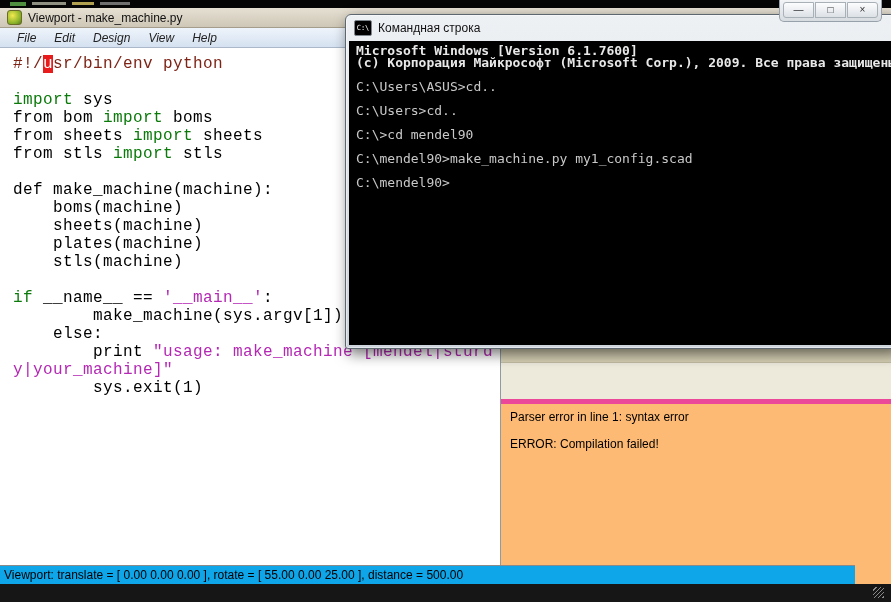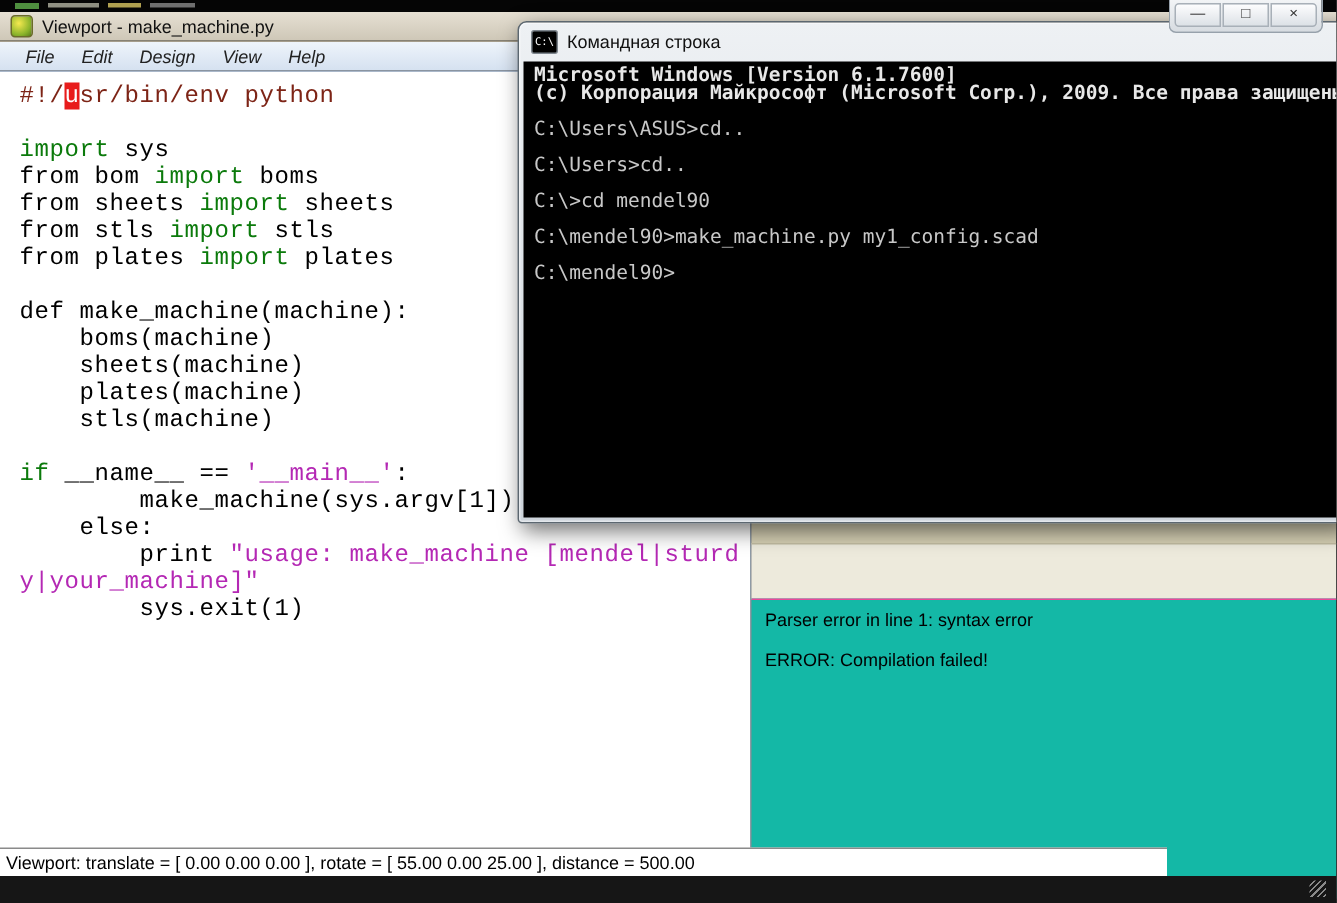--- a/index.html
+++ b/index.html
@@ -38,27 +38,27 @@
   .tk-kw{color:#0b7a0b;}
   .tk-str{color:#b428b4;}
   .tk-sh{color:#7d2416;}
   .tk-cur{background:#e81c1c;color:#fff;}
 
   
   .viewport-strip{position:absolute;left:501px;top:48px;width:390px;height:314px;background:#d6d0b4;}
   .viewport-lower{position:absolute;left:501px;top:362px;width:390px;height:37px;
                   background:#edeadc;border-top:1px solid #c2bca2;}
   .console-panel{position:absolute;left:501px;top:399px;width:390px;height:200px;box-sizing:border-box;
-                 background:#14b8a6;border-top:1px solid #ec4899;padding:6px 0 0 9px;
+                 background:#fdba74;border-top:5px solid #ec4899;padding:6px 0 0 9px;
                  font-size:12px;color:#000;overflow:hidden;}
   .console-line{height:27px;line-height:14px;white-space:pre;}
 
   
-  .statusbar{position:absolute;left:0;top:565px;width:778px;height:19px;box-sizing:border-box;
-             background:#ffffff;border-top:1px solid #8a8a8a;display:flex;align-items:center;
+  .statusbar{position:absolute;left:0;top:565px;width:855px;height:19px;box-sizing:border-box;
+             background:#0ea5e9;border-top:1px solid #8a8a8a;display:flex;align-items:center;
              padding-left:4px;font-size:12px;color:#000;}
   .bottom-strip{position:absolute;left:0;top:584px;width:891px;height:18px;background:#161616;}
   .grip{position:absolute;right:7px;bottom:4px;width:11px;height:11px;
         background:repeating-linear-gradient(135deg,transparent 0 2px,#8a8a8a 2px 3px);}
 
   
   .cmd-window{position:absolute;left:345px;top:14px;width:552px;height:335px;z-index:20;
               box-sizing:border-box;background:linear-gradient(#eef1f4,#cdd4db);
               border:1px solid #5c6770;border-radius:6px 6px 3px 3px;padding:0 3px 3px;
               box-shadow:0 0 0 1px rgba(255,255,255,.45) inset,3px 5px 14px rgba(0,0,0,.55);}
@@ -107,21 +107,20 @@
       <span class="menu-item">Help</span>
     </div>
 
   <div class="editor" id="editor">
       <div class="code-line"><span class="tk-sh">#!/</span><span class="tk-cur">u</span><span class="tk-sh">sr/bin/env python</span></div>
       <div class="code-line"></div>
       <div class="code-line"><span class="tk-kw">import</span><span class="tk-pl"> sys</span></div>
       <div class="code-line"><span class="tk-pl">from bom </span><span class="tk-kw">import</span><span class="tk-pl"> boms</span></div>
       <div class="code-line"><span class="tk-pl">from sheets </span><span class="tk-kw">import</span><span class="tk-pl"> sheets</span></div>
       <div class="code-line"><span class="tk-pl">from stls </span><span class="tk-kw">import</span><span class="tk-pl"> stls</span></div>
-      <div class="code-line"><span class="tk-pl">from plates </span><span class="tk-kw">import</span><span class="tk-pl"> plates</span></div>
       <div class="code-line"></div>
       <div class="code-line"><span class="tk-pl">def make_machine(machine):</span></div>
       <div class="code-line"><span class="tk-pl">    boms(machine)</span></div>
       <div class="code-line"><span class="tk-pl">    sheets(machine)</span></div>
       <div class="code-line"><span class="tk-pl">    plates(machine)</span></div>
       <div class="code-line"><span class="tk-pl">    stls(machine)</span></div>
       <div class="code-line"></div>
       <div class="code-line"><span class="tk-kw">if</span><span class="tk-pl"> __name__ == </span><span class="tk-str">'__main__'</span><span class="tk-pl">:</span></div>
       <div class="code-line"><span class="tk-pl">        make_machine(sys.argv[1])</span></div>
       <div class="code-line"><span class="tk-pl">    else:</span></div>

